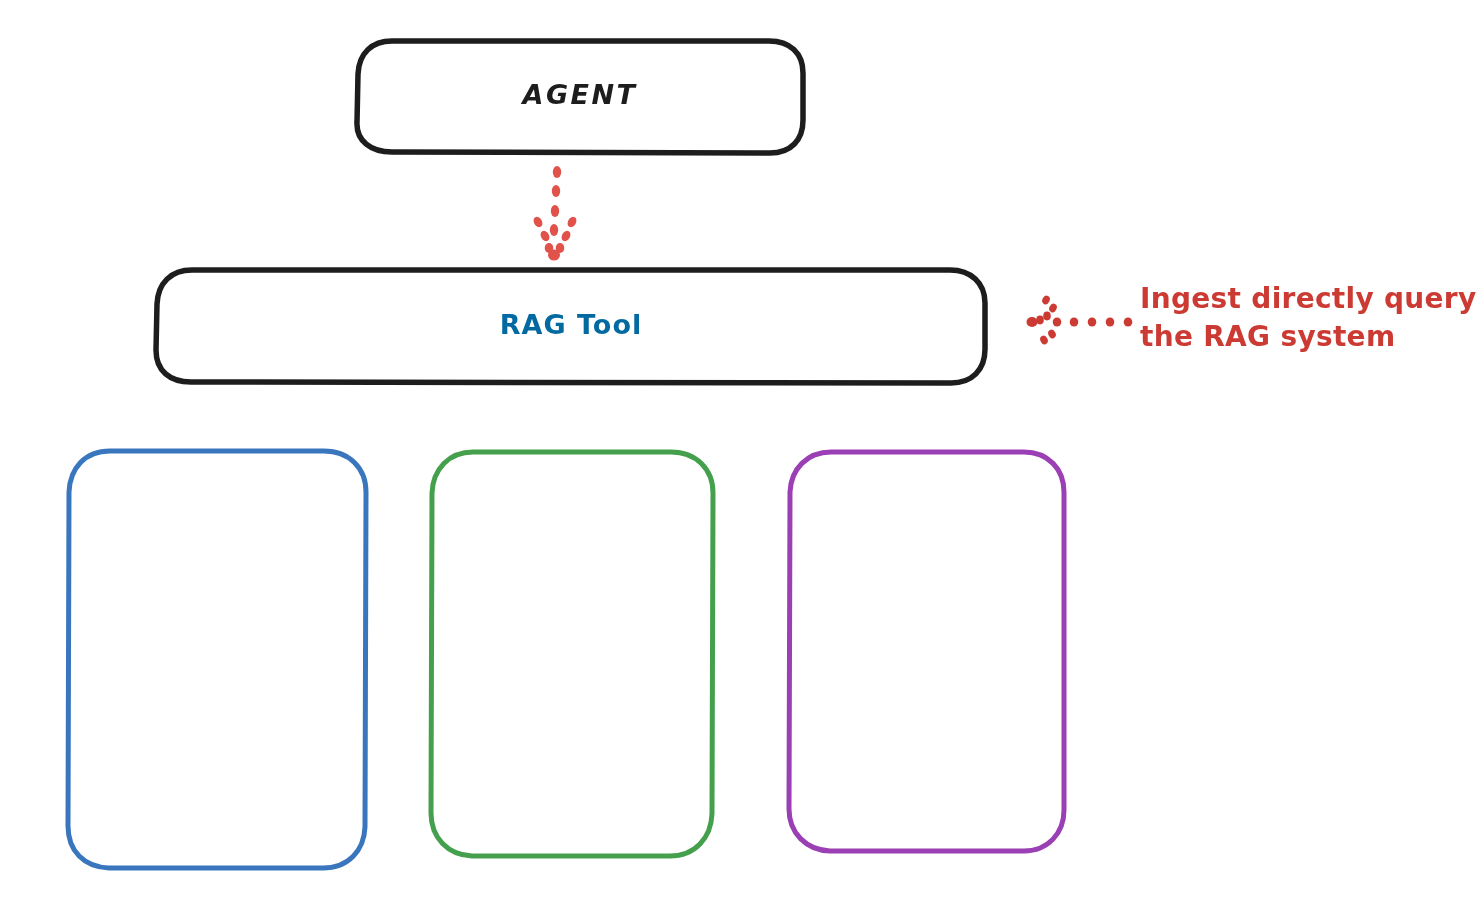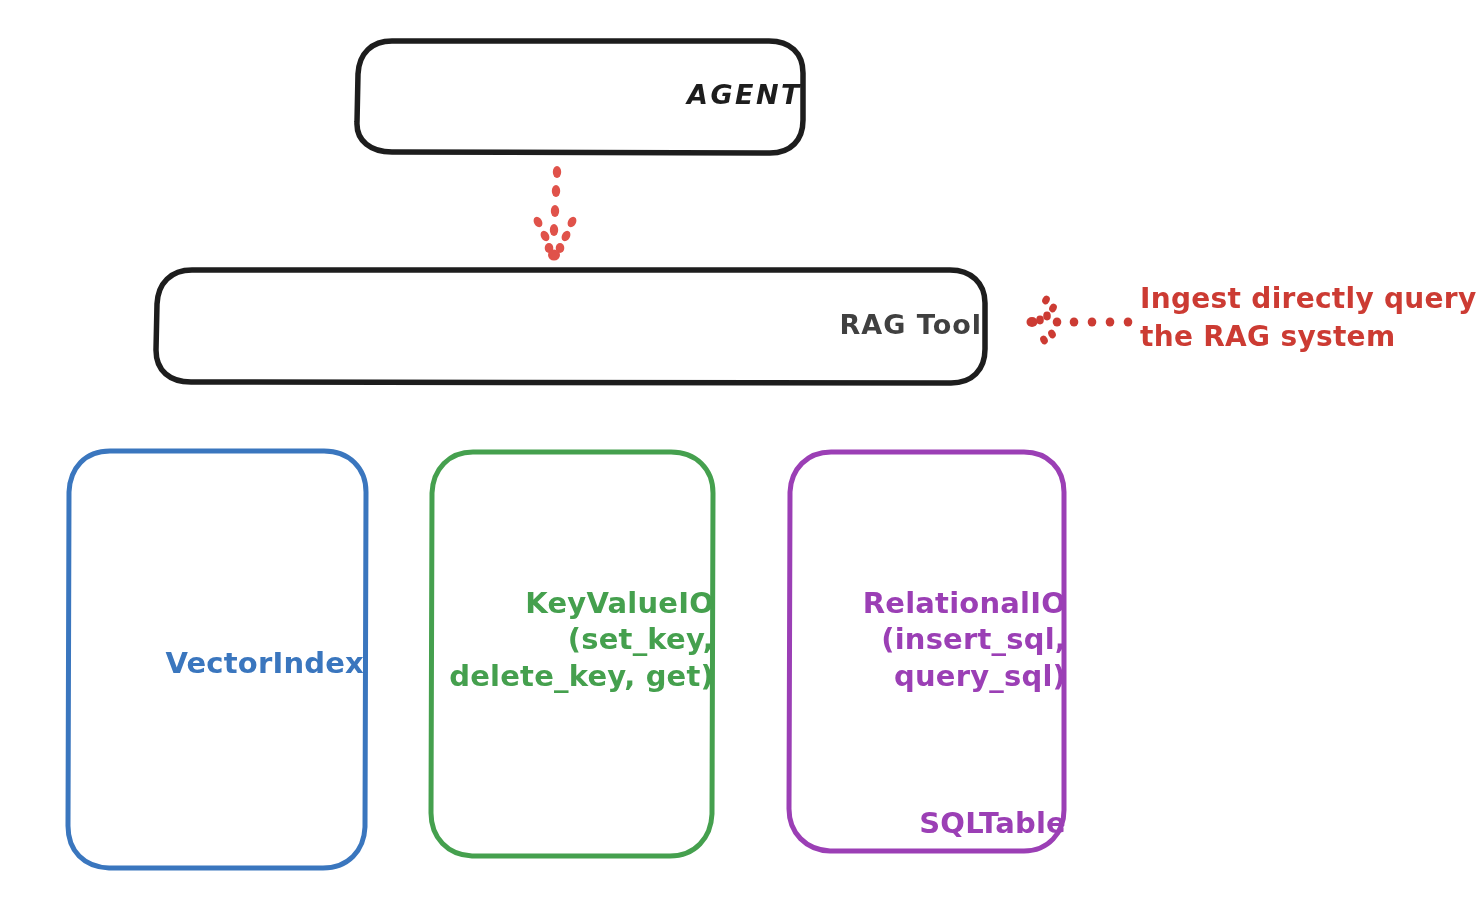--- a/index.html
+++ b/index.html
@@ -18,21 +18,21 @@
   #canvas {
     position: absolute;
     inset: 0;
     width: 1484px;
     height: 910px;
   }
 
   
   .node-label {
     position: absolute;
-    text-align: right;
+    text-align: center;
     white-space: pre-line;
     line-height: 1.26;
     letter-spacing: 0.6px;
     pointer-events: none;
     user-select: none;
   }
 
   .sketchy {
     font-family: "DejaVu Sans", sans-serif;
     font-weight: 600;
@@ -51,21 +51,21 @@
   }
 
   
   #ragtool-text {
     left: 160px;
     top: 308px;
     width: 822px;
     font-size: 27px;
     font-weight: 600;
     letter-spacing: 1px;
-    color: #404040;
+    color: #0369a1;
   }
 
   
   .store-text {
     font-size: 29px;
     font-weight: 600;
     letter-spacing: 0.2px;
   }
   .store-api { display: block; }
   .store-gap { display: block; height: 38px; }
@@ -200,32 +200,24 @@
   </g>
 
 </svg>
 
 <div class="node-label sketchy" id="agent-text">AGENT</div>
 
 <div class="node-label sketchy" id="ragtool-text">RAG Tool</div>
 
 <div class="node-label sketchy store-text" id="vector-text">
   <span class="store-gap"></span>
-  <span class="store-index">VectorIndex</span>
 </div>
 
 <div class="node-label sketchy store-text" id="kv-text">
-  <span class="store-api">KeyValueIO
-(set_key,
-delete_key, get)</span>
   <span class="store-gap"></span>
 </div>
 
 <div class="node-label sketchy store-text" id="rel-text">
-  <span class="store-api">RelationalIO
-(insert_sql,
-query_sql)</span>
   <span class="store-gap"></span>
-  <span class="store-index">SQLTable</span>
 </div>
 
 <div class="node-label sketchy" id="annotation-text">Ingest directly query
 the RAG system</div>
 
 </body></html>

